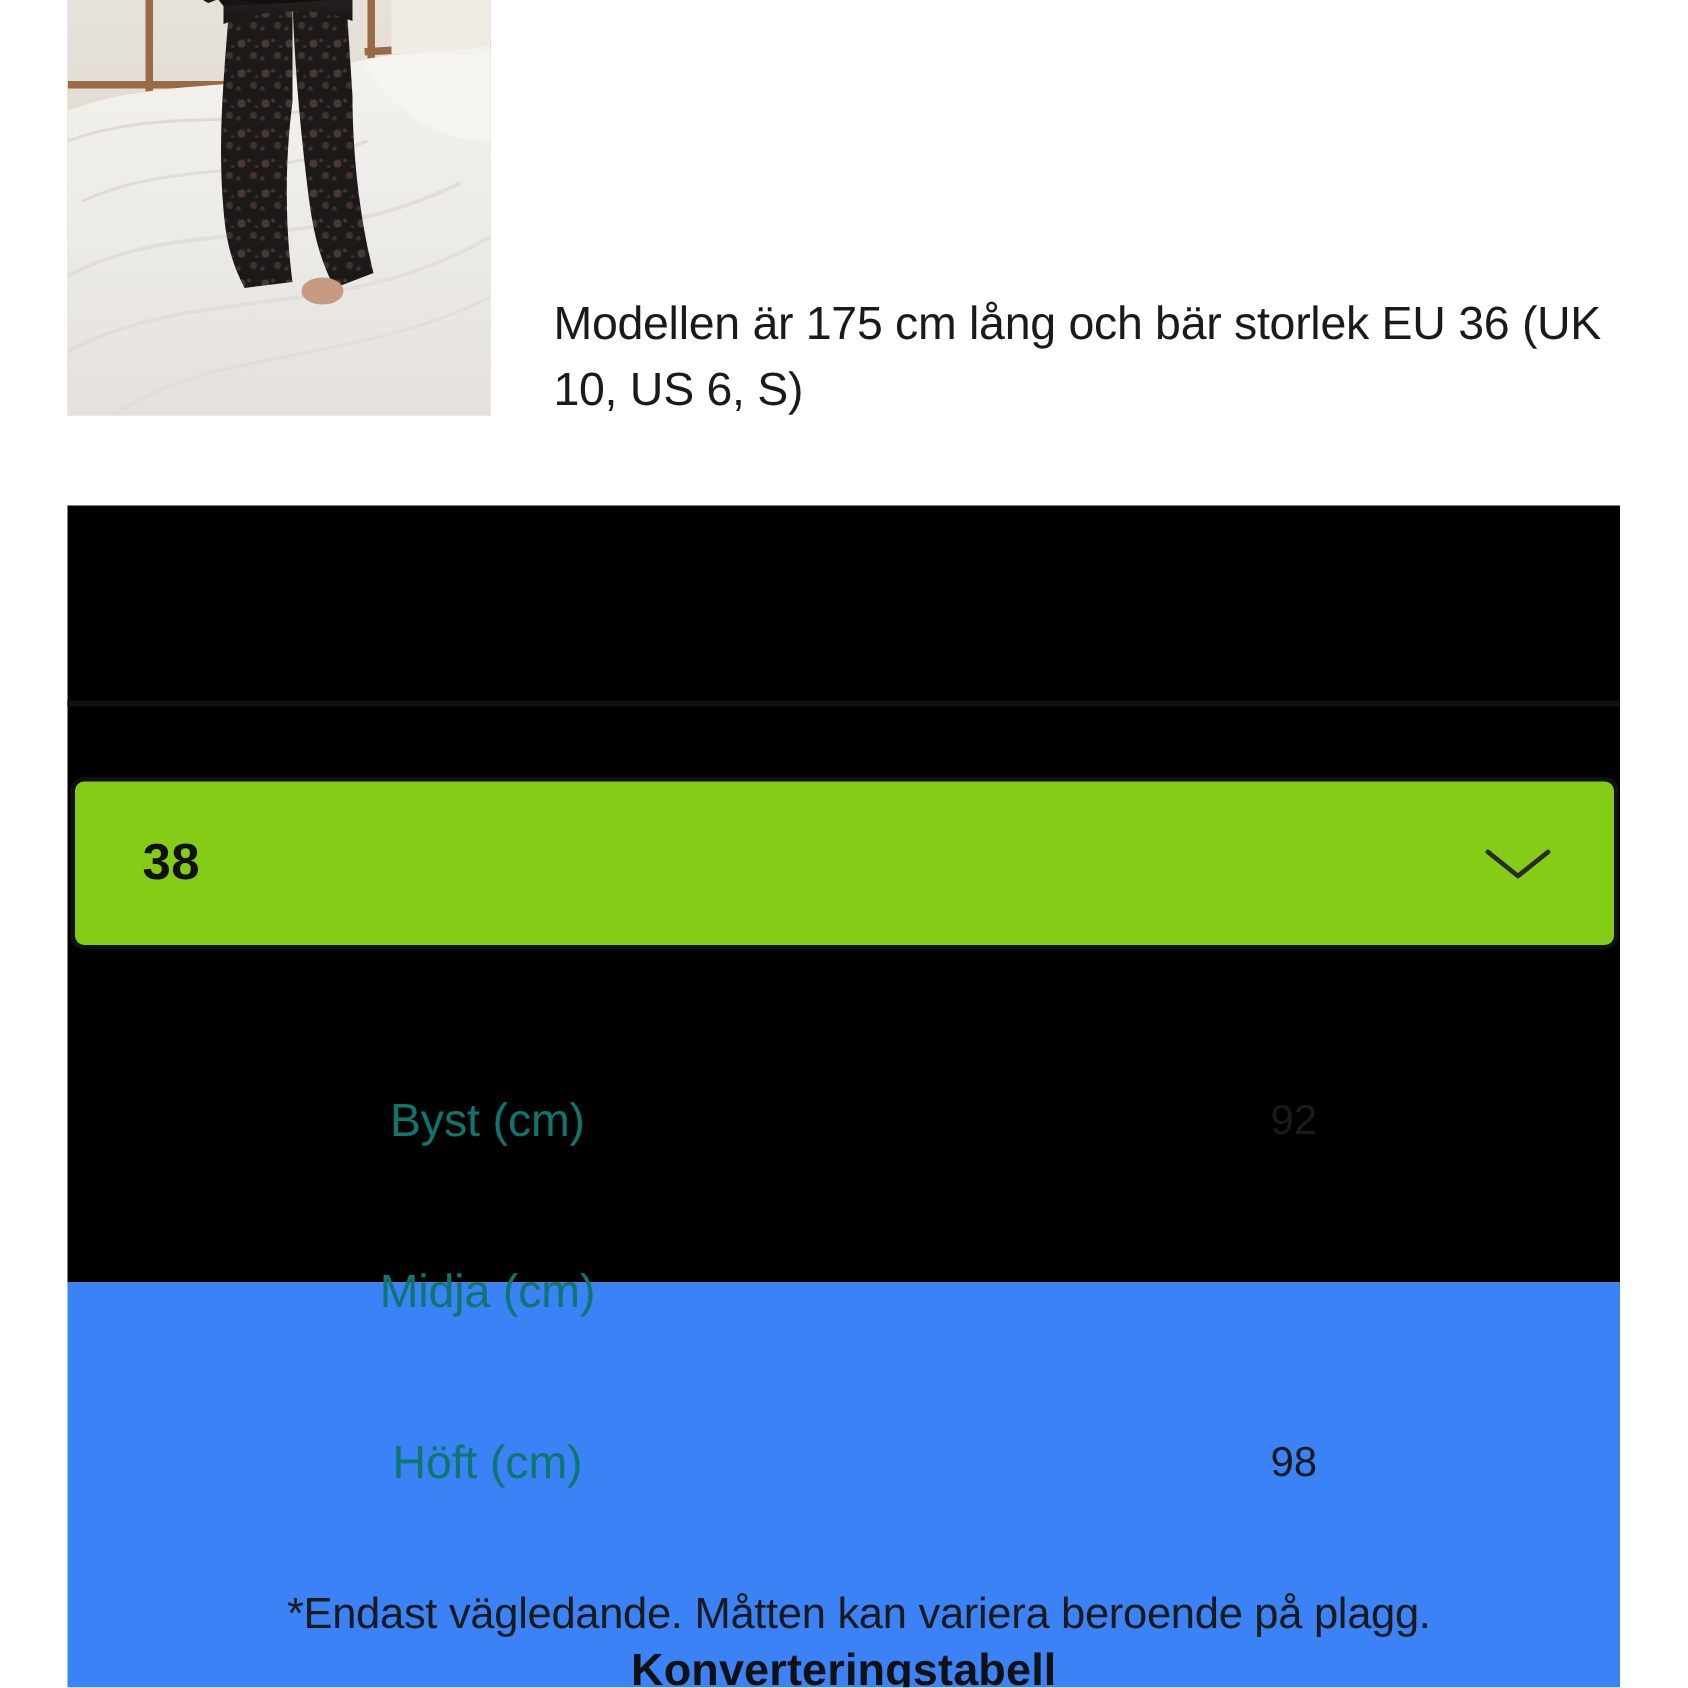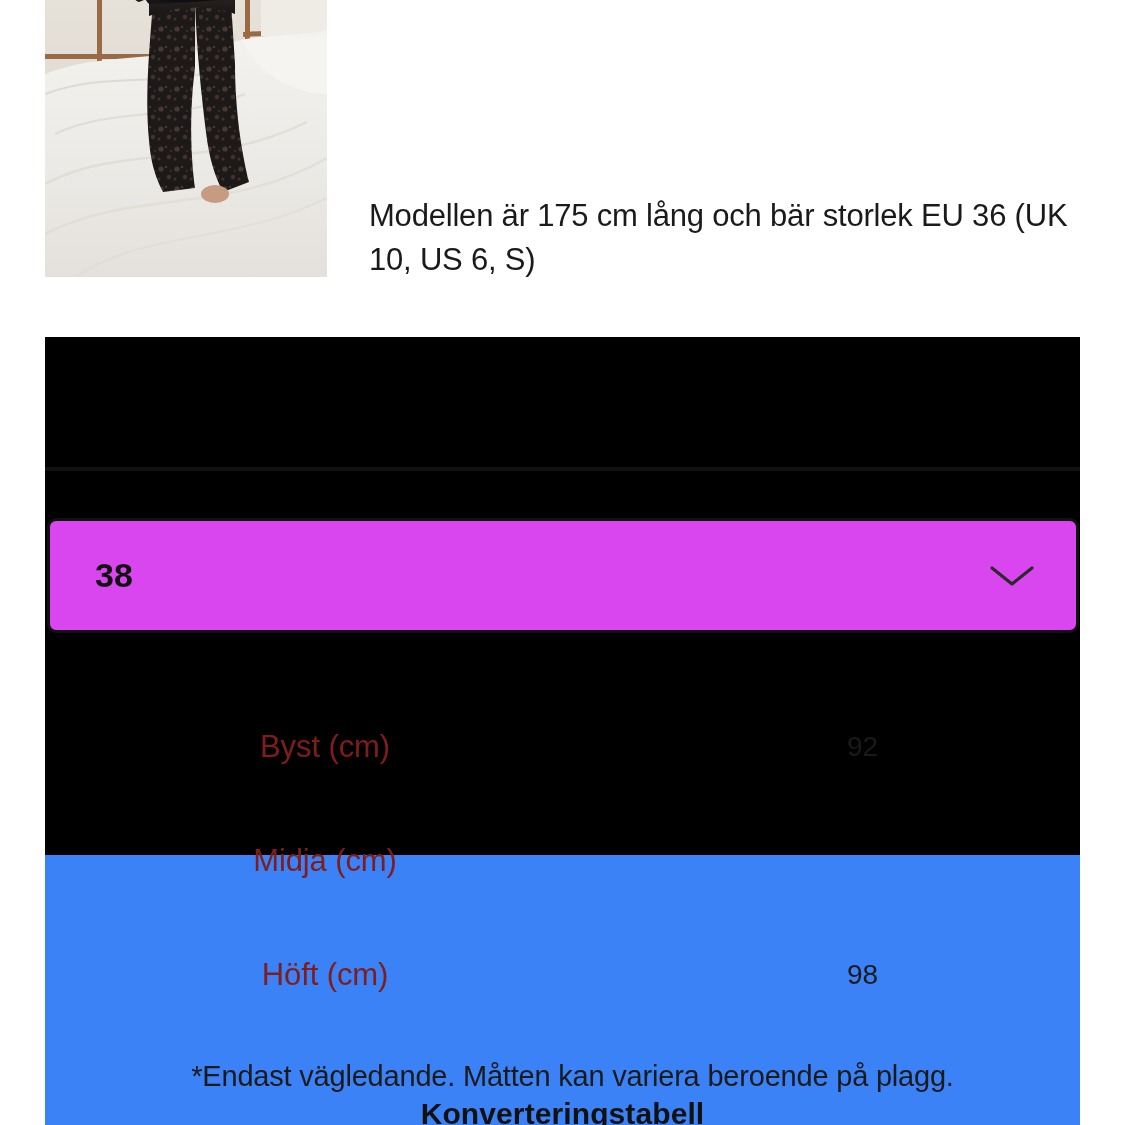--- a/index.html
+++ b/index.html
@@ -93,21 +93,21 @@
 
   
   .size-select {
     position: absolute;
     left: 47px;
     top: 518px;
     width: 1032px;
     height: 115px;
     border: 3px solid #111111;
     border-radius: 9px;
-    background: #d946ef;
+    background: #84cc16;
     display: flex;
     align-items: center;
     cursor: pointer;
   }
   .size-select-value {
     margin-left: 45px;
     font-size: 34px;
     font-weight: 700;
     color: #111111;
     letter-spacing: 0.2px;
@@ -135,21 +135,21 @@
     height: 114px;
     display: flex;
     align-items: center;
   }
   .measure-label {
     position: absolute;
     left: 0;
     width: 560px;
     text-align: center;
     font-size: 31px;
-    color: #7f1d1d;
+    color: #0f766e;
     letter-spacing: -0.1px;
   }
   .measure-value {
     position: absolute;
     left: 560px;
     width: 515px;
     text-align: center;
     font-size: 28px;
     color: #1a1a1a;
     letter-spacing: -0.1px;

